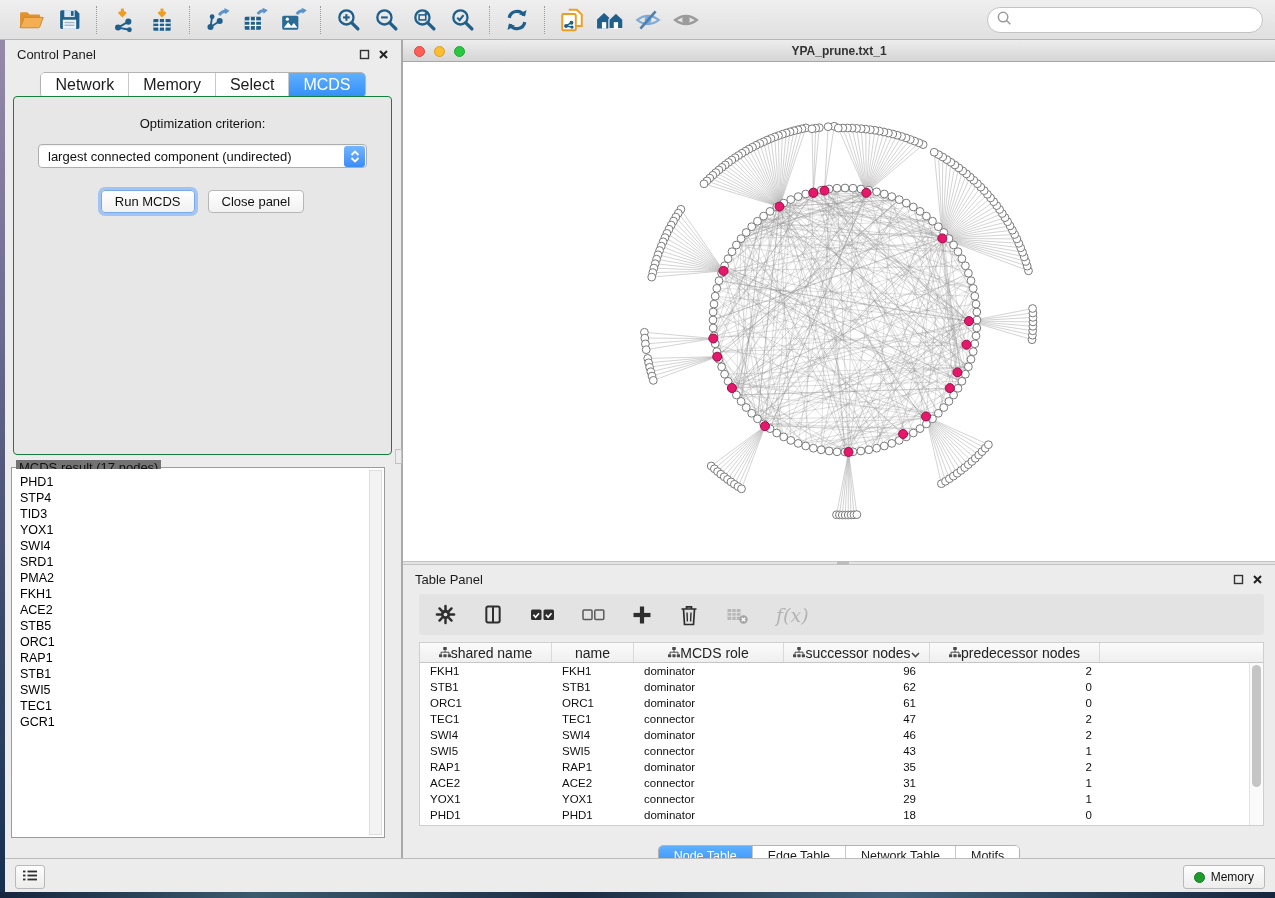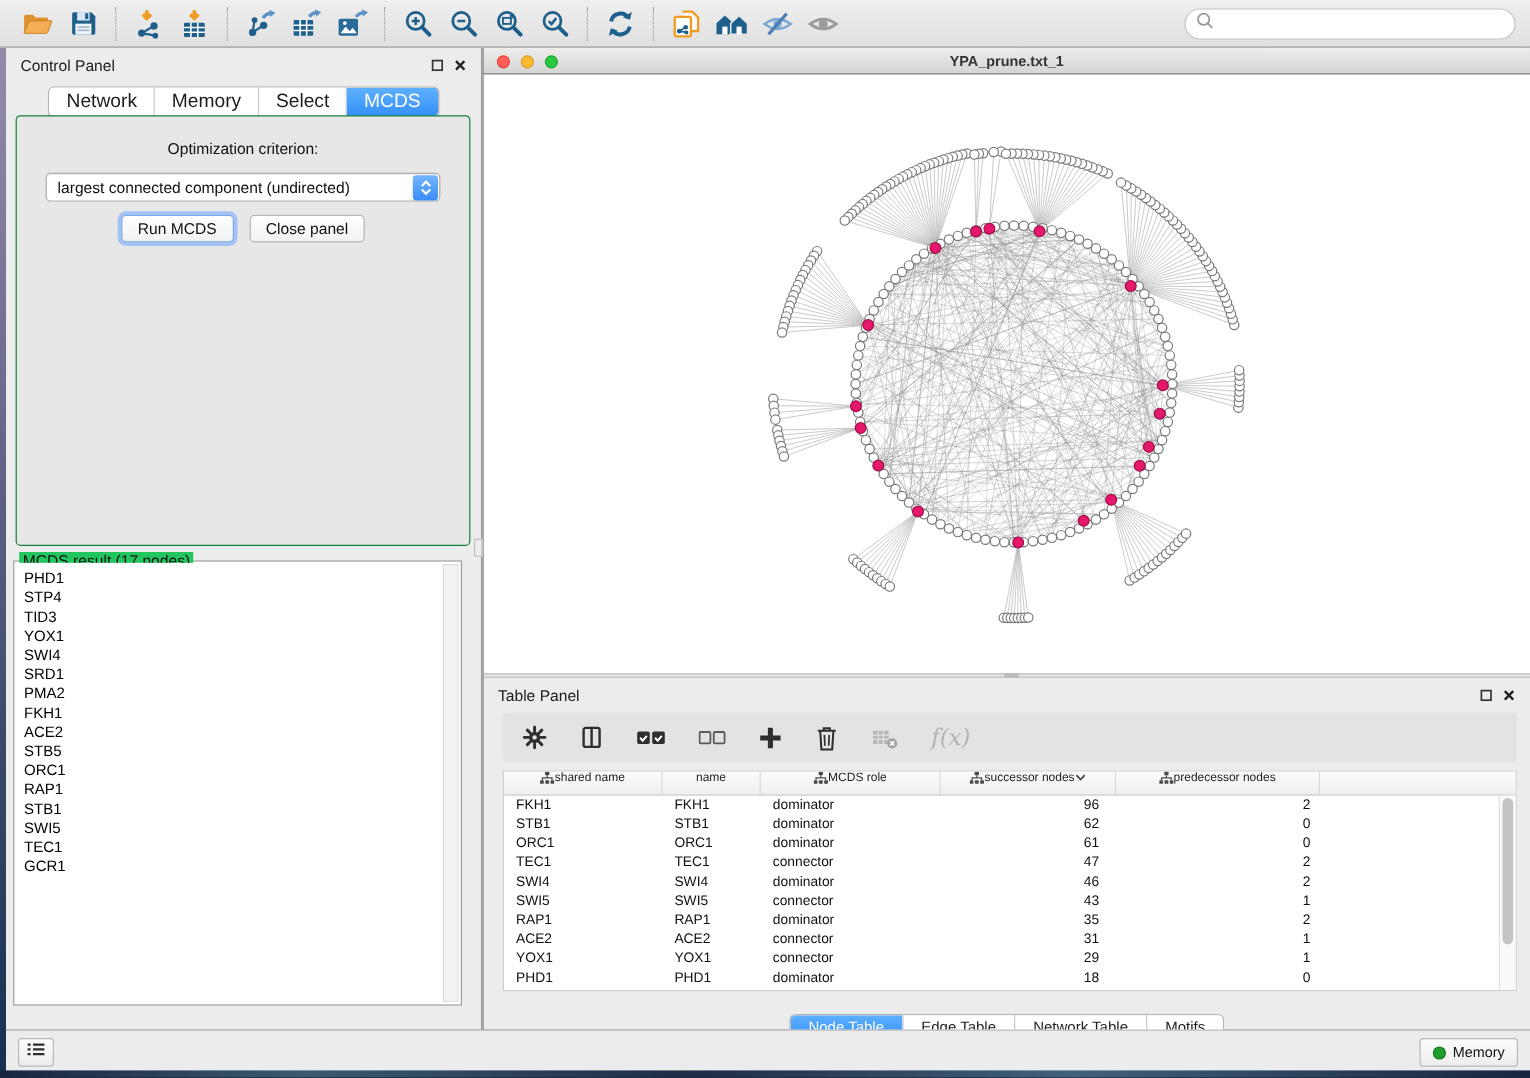--- a/index.html
+++ b/index.html
@@ -40,28 +40,28 @@
   .seg.active { background:linear-gradient(#5fb0ff,#338ff8); color:#fff; }
 
   #cp-subpanel { position:absolute; left:8px; right:9px; top:56px; height:359px;
     background:#e7e7e7; border:1px solid #15803d; border-radius:4px; text-align:center; }
   #opt-label { margin-top:19px; font-size:13px; color:#111; }
   .select-box { margin:13px auto 0 auto; width:329px; height:24px; background:#fff;
     border:1px solid #adadad; border-radius:4px; display:flex; align-items:center;
     padding-left:9px; font-size:13px; color:#111; box-shadow:inset 0 1px 1px rgba(0,0,0,.06);}
   .select-stepper { margin-left:auto; margin-right:1px; width:21px; height:21px; border-radius:3px;
     background:linear-gradient(#74b5ff,#3a8cf6); display:flex; align-items:center; justify-content:center; }
-  .btn-row { margin-top:11px; display:flex; justify-content:center; gap:13px; }
+  .btn-row { margin-top:22px; display:flex; justify-content:center; gap:13px; }
   .mac-btn { padding:3px 13px; font-size:13px; color:#111; background:linear-gradient(#ffffff,#f1f1f1);
     border:1px solid #b7b7b7; border-radius:4px; }
   .mac-btn.focused { box-shadow:0 0 0 3px rgba(105,165,255,.55); border-color:#7aa9e8; }
 
   #mcds-fieldset { position:absolute; left:6px; right:16px; top:427px; height:371px;
     border:1px solid #9b9b9b; background:#fff; }
-  #mcds-legend { position:absolute; top:-8px; left:4px; background:#22c55e; padding:0 3px;
+  #mcds-legend { position:absolute; top:-8px; left:4px; background:#737373; padding:0 3px;
     font-size:13px; color:#111; }
   #mcds-list { position:absolute; inset:1px 16px 1px 1px; background:#fff; padding:5px 0 0 7px;
     font-size:12.5px; line-height:16px; color:#000; overflow:hidden; }
   .mcds-item { height:16px; }
   #mcds-scroll { position:absolute; top:2px; bottom:2px; right:2px; width:13px;
     background:#f3f3f3; border:1px solid #dedede; }
 
   
   #v-divider { position:absolute; left:401px; top:40px; width:2px; height:818px; background:#a9a9a9; }
   #v-grip { position:absolute; left:-6px; top:409px; width:7px; height:15px;
@@ -86,22 +86,22 @@
   #table-panel { position:absolute; left:403px; top:565px; width:872px; height:293px; background:#ececec; }
   #tp-toolbar { position:absolute; left:16px; right:11px; top:29px; height:41px;
     background:#e3e3e3; border-radius:3px; display:flex; align-items:center; padding-left:16px; gap:27px; }
   .ticon { display:flex; align-items:center; justify-content:center; }
   .fx { font-family:"DejaVu Serif", serif; font-style:italic; font-size:19px; color:#b3b3b3; }
 
   #node-table { position:absolute; left:16px; right:11px; top:77px; height:184px;
     background:#fff; border:1px solid #cfcfcf; overflow:hidden; }
   #nt-head { display:flex; height:20px; background:linear-gradient(#fbfbfb,#efefef);
     border-bottom:1px solid #c6c6c6; }
-  .th { display:flex; justify-content:center; gap:0;
-    font-size:10px; color:#222; border-right:1px solid #dadada; }
+  .th { display:flex; align-items:center; justify-content:center; gap:0;
+    font-size:14px; color:#222; border-right:1px solid #dadada; }
   .th:last-child { border-right:0; }
   #nt-body { position:absolute; top:20px; left:0; right:14px; bottom:0; }
   .tr { display:flex; height:16px; align-items:center; }
   .td { font-size:11.5px; color:#101010; white-space:nowrap; overflow:hidden; }
   .td.lft { padding-left:10px; text-align:left; }
   .td.rgt { text-align:right; }
   #nt-scroll { position:absolute; top:20px; right:0; bottom:0; width:14px;
     background:#fafafa; border-left:1px solid #e2e2e2; }
   #nt-thumb { position:absolute; top:2px; left:2px; width:9px; height:122px;
     background:#c5c5c5; border-radius:5px; }

